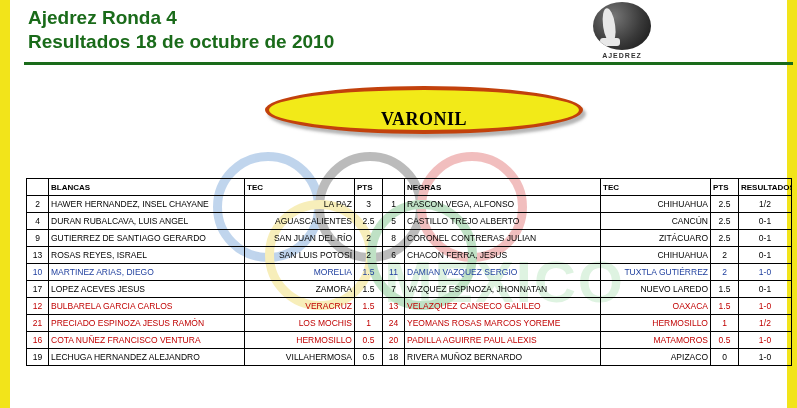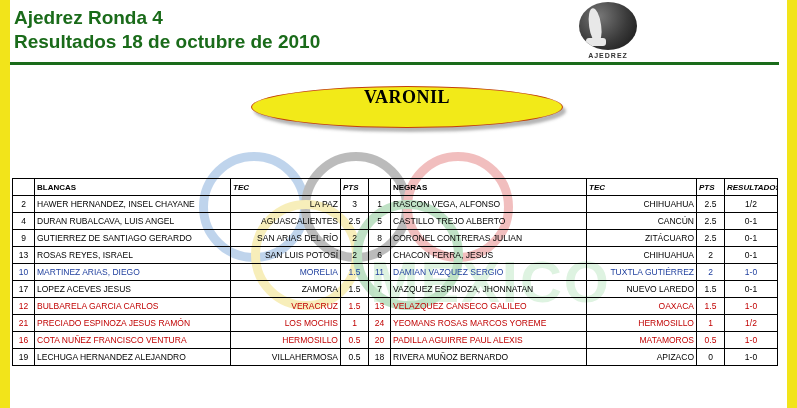--- a/index.html
+++ b/index.html
@@ -20,21 +20,21 @@
     top: 0;
     width: 10px;
     height: 408px;
     background: #f2e41a;
   }
   .edge-bar.left { left: 0; }
   .edge-bar.right { right: 0; }
 
   .page {
     position: absolute;
-    left: 6px;
+    left: 20px;
     top: 0;
     width: 655px;
     height: 408px;
   }
 
   
   .header {
     position: relative;
     height: 72px;
   }
@@ -111,25 +111,25 @@
     position: relative;
     height: 62px;
   }
   .oval {
     position: absolute;
     left: 245px;
     top: 14px;
     width: 310px;
     height: 40px;
     background: #f2ea18;
-    border: 1px solid #c2410c;
+    border: 4px solid #c2410c;
     border-radius: 50% / 50%;
     box-shadow: 3px 4px 3px rgba(120,120,120,0.55);
     display: flex;
-    align-items: flex-start;
+    align-items: flex-end;
     justify-content: center;
   }
   .oval-label {
     font-family: "Liberation Serif", serif;
     font-weight: bold;
     font-size: 18px;
     color: #000;
     letter-spacing: 0.5px;
   }
 
@@ -191,21 +191,21 @@
     padding: 0 2px;
     white-space: nowrap;
     overflow: hidden;
   }
   table.results th {
     font-weight: bold;
     text-align: left;
     font-size: 8px;
   }
   th.c, td.c { text-align: center; }
-  th.ctr { text-align: center; font-style: italic; }
+  th.ctr { text-align: center; }
 
   
   col.c-num   { width: 22px; }
   col.c-name  { width: 196px; }
   col.c-tec   { width: 110px; }
   col.c-pts   { width: 28px; }
   col.c-res   { width: 53px; }
 
   td.name { padding-left: 4px; }
   td.tec  { text-align: right; }
@@ -294,21 +294,21 @@
             <td class="c black">2.5</td>
             <td class="c black">5</td>
             <td class="name black">CASTILLO TREJO ALBERTO</td>
             <td class="tec black">CANCÚN</td>
             <td class="c black">2.5</td>
             <td class="c black">0-1</td>
           </tr>
           <tr>
             <td class="c black">9</td>
             <td class="name black">GUTIERREZ DE SANTIAGO GERARDO</td>
-            <td class="tec black">SAN ARIAS DEL RÍO</td>
+            <td class="tec black">SAN JUAN DEL RÍO</td>
             <td class="c black">2</td>
             <td class="c black">8</td>
             <td class="name black">CORONEL CONTRERAS JULIAN</td>
             <td class="tec black">ZITÁCUARO</td>
             <td class="c black">2.5</td>
             <td class="c black">0-1</td>
           </tr>
           <tr>
             <td class="c black">13</td>
             <td class="name black">ROSAS REYES, ISRAEL</td>

